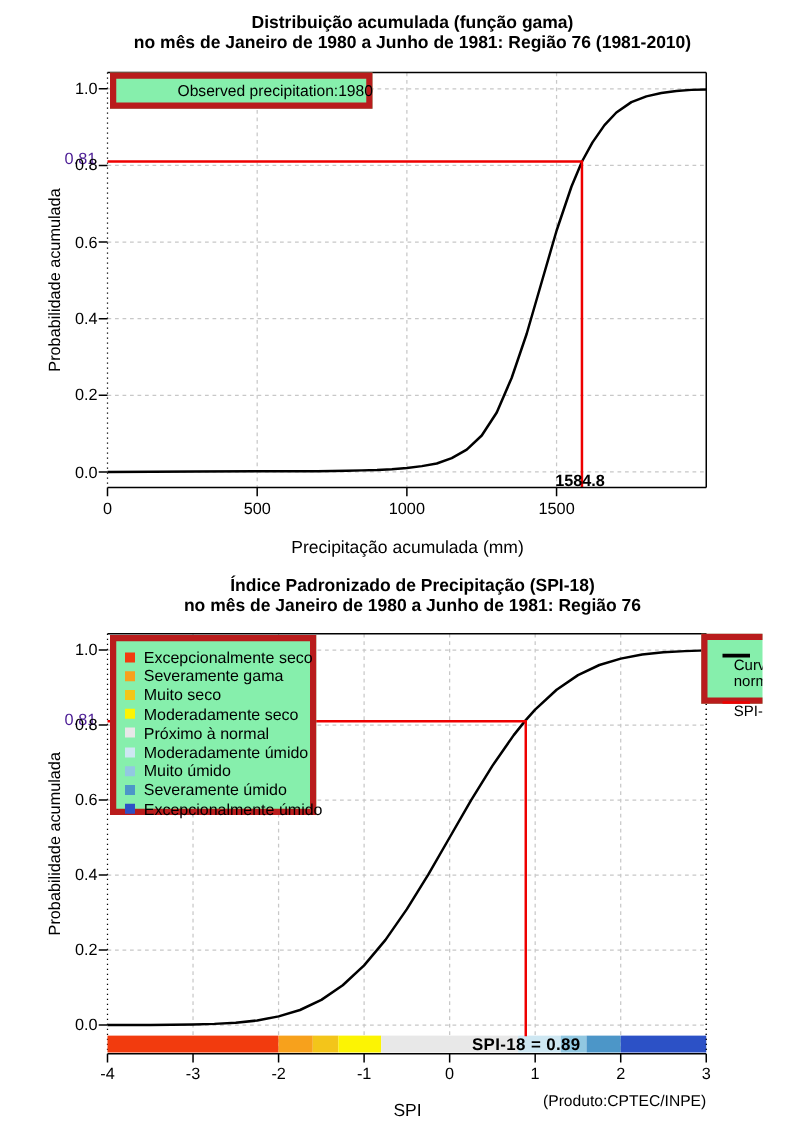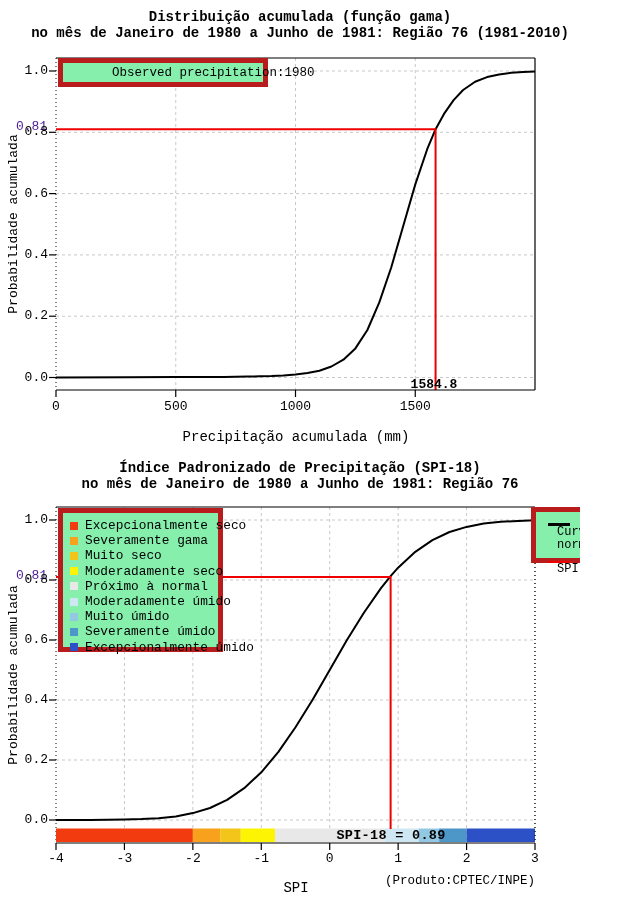--- a/index.html
+++ b/index.html
@@ -1,17 +1,17 @@
 <!DOCTYPE html>
 <html><head>
 <meta charset="utf-8">
 <style>
   html,body{margin:0;padding:0;background:#fff;}
   #root{position:relative;width:580px;height:900px;background:#fff;overflow:hidden;
-        font-family:Liberation Mono, monospace;color:#000;}
+        font-family:Liberation Sans, sans-serif;color:#000;margin-left:30px;}
   .abs{position:absolute;}
   svg.layer{position:absolute;left:0;width:640px;height:450px;}
   .title{font-weight:bold;font-size:14px;line-height:16px;text-align:center;left:0;width:600px;}
   .axlab{font-size:14px;text-align:center;}
   .ylab{left:-76px;width:180px;height:16px;font-size:13px;text-align:center;
         transform:rotate(-90deg);}
   .ticklab{font-size:13px;line-height:14px;white-space:nowrap;}
   .problab{font-size:13px;color:#4c1d95;text-align:right;}
   .vallab{font-weight:bold;font-size:13px;text-align:center;}
   .spilab{font-weight:bold;font-size:13.5px;text-align:center;letter-spacing:0.3px;}

